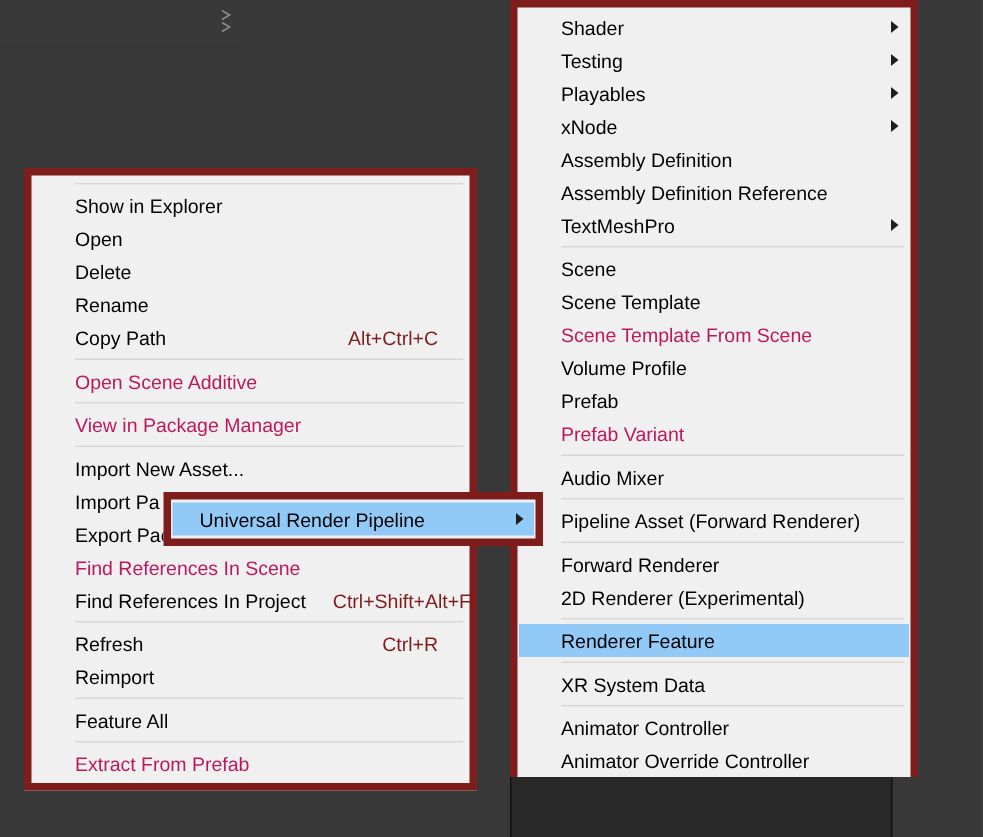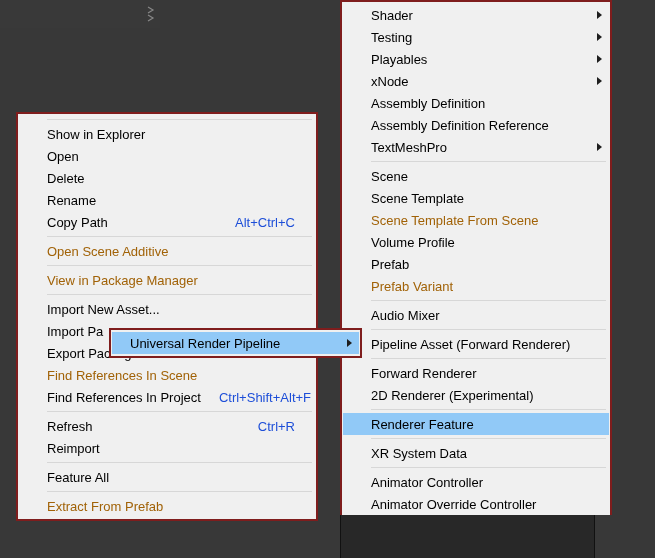--- a/index.html
+++ b/index.html
@@ -2,27 +2,27 @@
 <html><head>
 <meta charset="utf-8">
 <style>
   * { box-sizing: border-box; margin: 0; padding: 0; }
   html, body { width: 655px; height: 558px; overflow: hidden; font-family: "Segoe UI", Tahoma, sans-serif; font-size: 13px; color: #000; }
   .bg { position: absolute; inset: 0; background: #383838; }
   .topstrip { position: absolute; left: 0; top: 0; width: 160px; height: 28px; background: #393939; }
   .topstrip .chev { position:absolute; right:4px; top:50%; transform:translateY(-50%); }
   .darkZone1 { position:absolute; left:340px; top:0; width:315px; height:558px; background:#282828; border-left:1px solid #111; }
   .darkZone2 { position:absolute; left:594px; top:0; width:61px; height:558px; background:#383838; border-left:1px solid #111; }
-  .menu { position:absolute; background:#f0f0f0; border:2px solid #7f1d1d; padding:2px 1px; }
+  .menu { position:absolute; background:#f0f0f0; border:5px solid #7f1d1d; padding:2px 1px; }
   .menu .item { display:flex; align-items:center; justify-content:space-between; height:22px; padding:0 20px 0 28px; white-space:nowrap; cursor:default; position:relative; }
   .menu .item.highlight { background:#91c9f7; }
-  .menu .item.disabled { color:#a16207; }
+  .menu .item.disabled { color:#be185d; }
   .menu .sep { height:1px; background:#d7d7d7; margin:3px 3px 3px 28px; }
   .menu .label {}
-  .menu .shortcut { color:#1d4ed8; padding-left:18px; }
+  .menu .shortcut { color:#7f1d1d; padding-left:18px; }
   .menu .item.hasSub::after { content:""; position:absolute; right:7px; top:50%; transform:translateY(-50%); width:0; height:0; border-top:4px solid transparent; border-bottom:4px solid transparent; border-left:5px solid #1e1e1e; }
   .menu1 { left:16px; top:112px; width:302px; }
   .menu2 { left:340px; top:0; width:272px; padding-bottom:0; border-bottom:none;}
   .menu3 { left:109px; top:328px; width:253px; }
   .menu3 .item { padding-left:18px; }
   
   .chevIcon { stroke:#888; stroke-width:1.2; fill:none; }
 </style>
 </head>
 <body>

